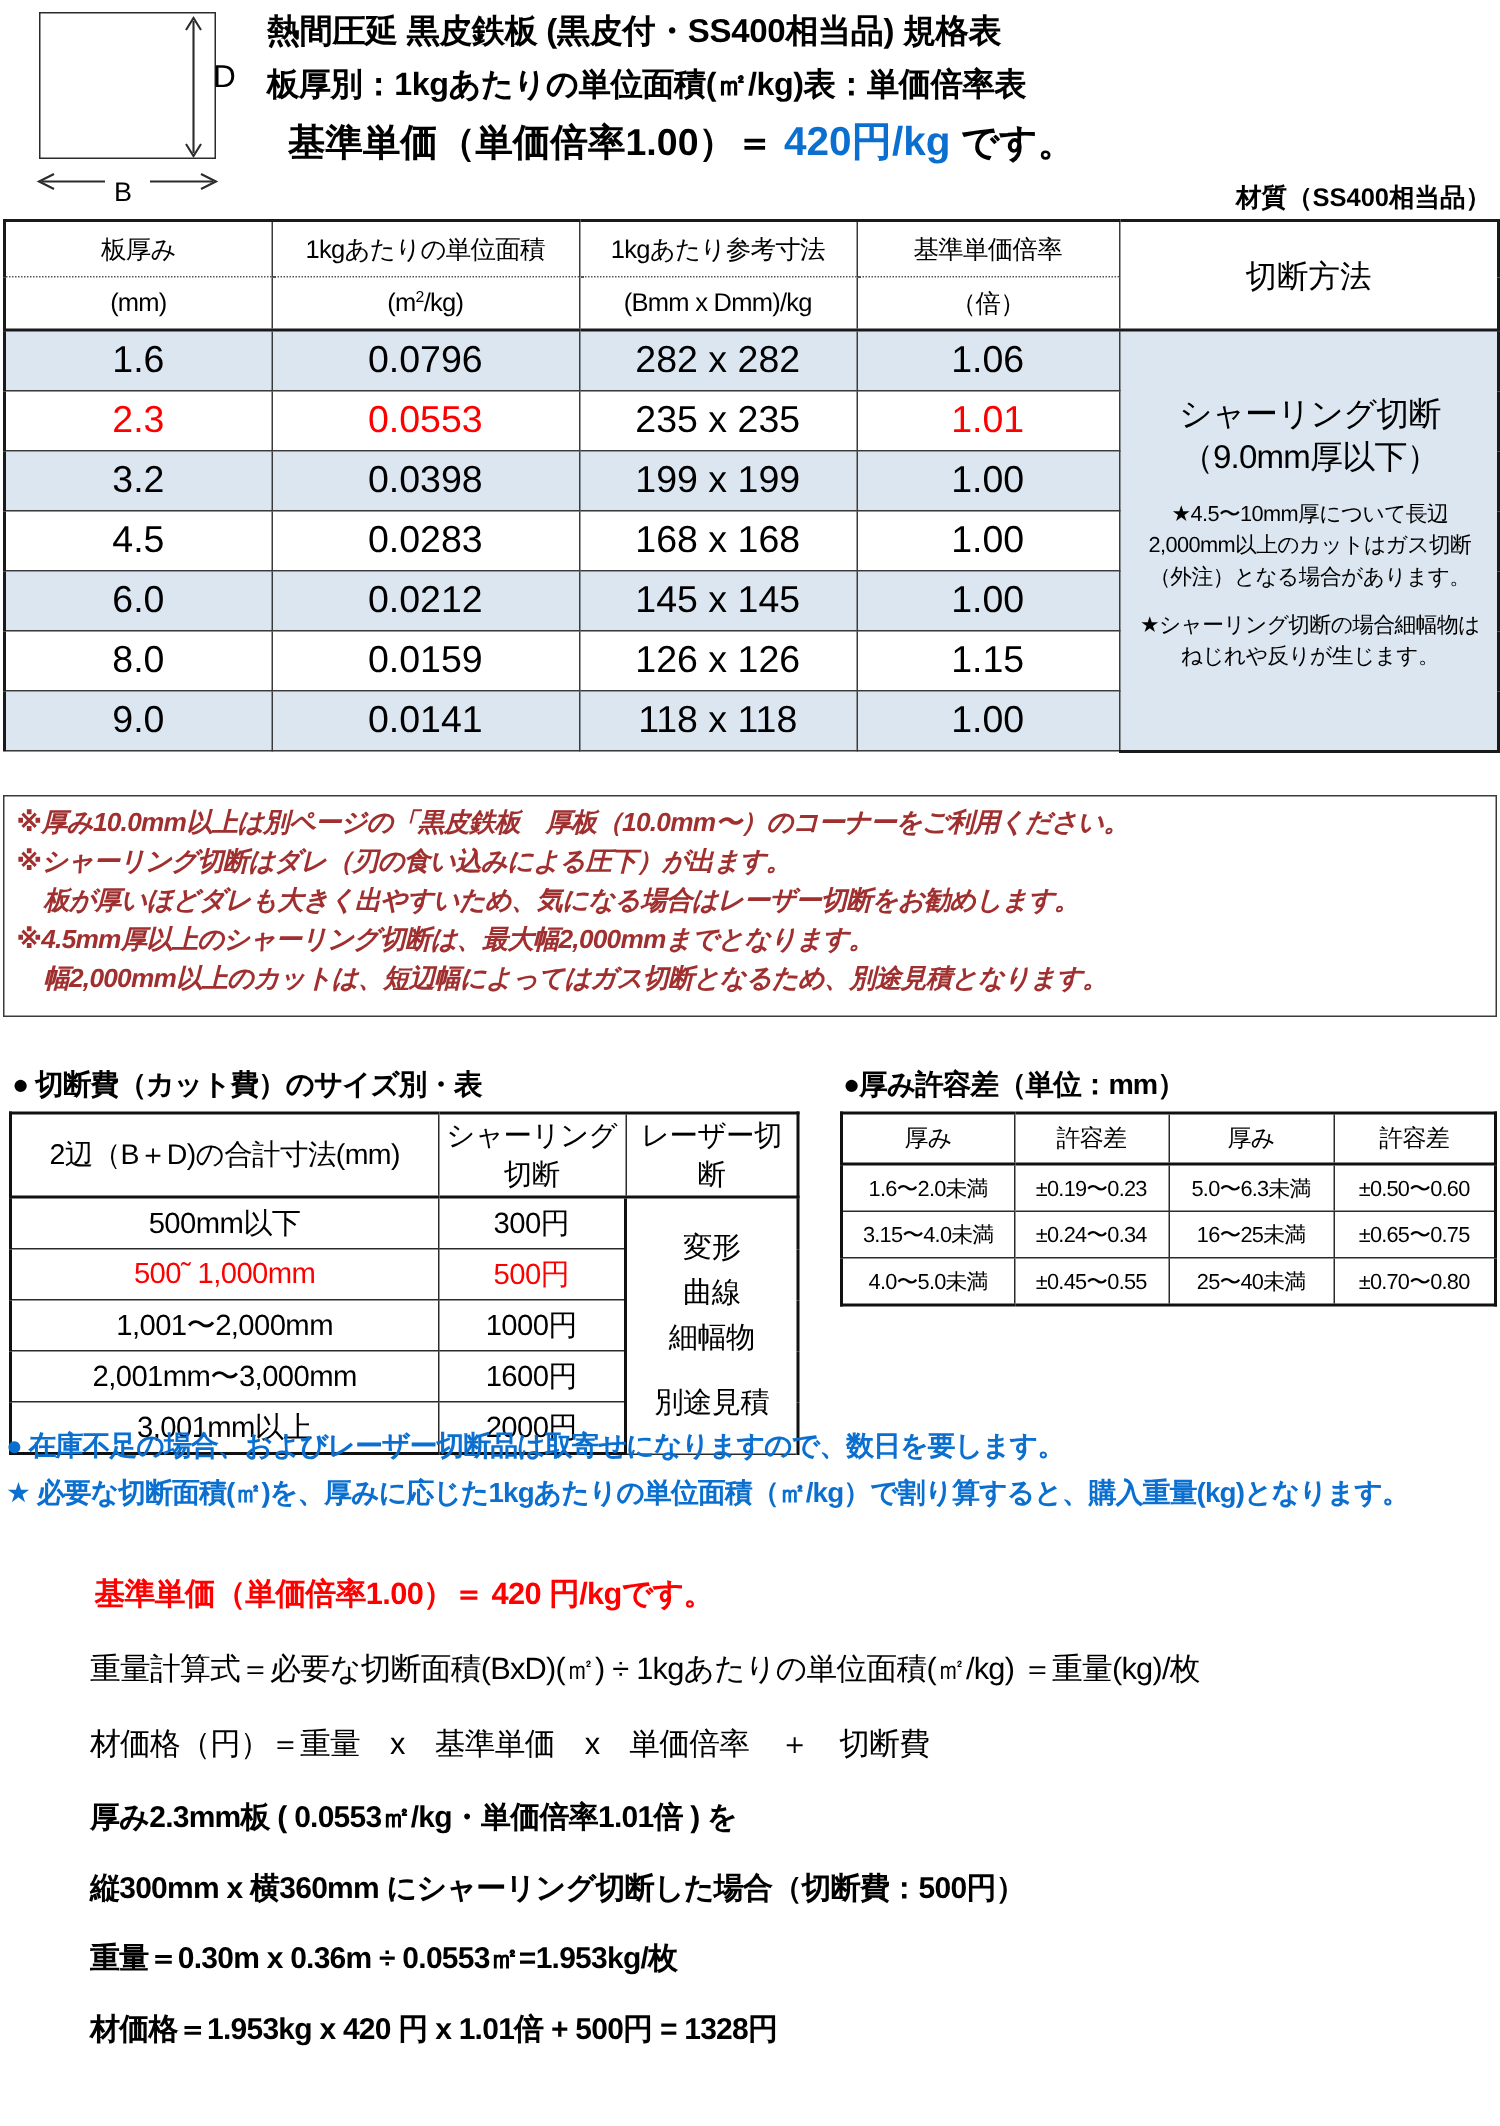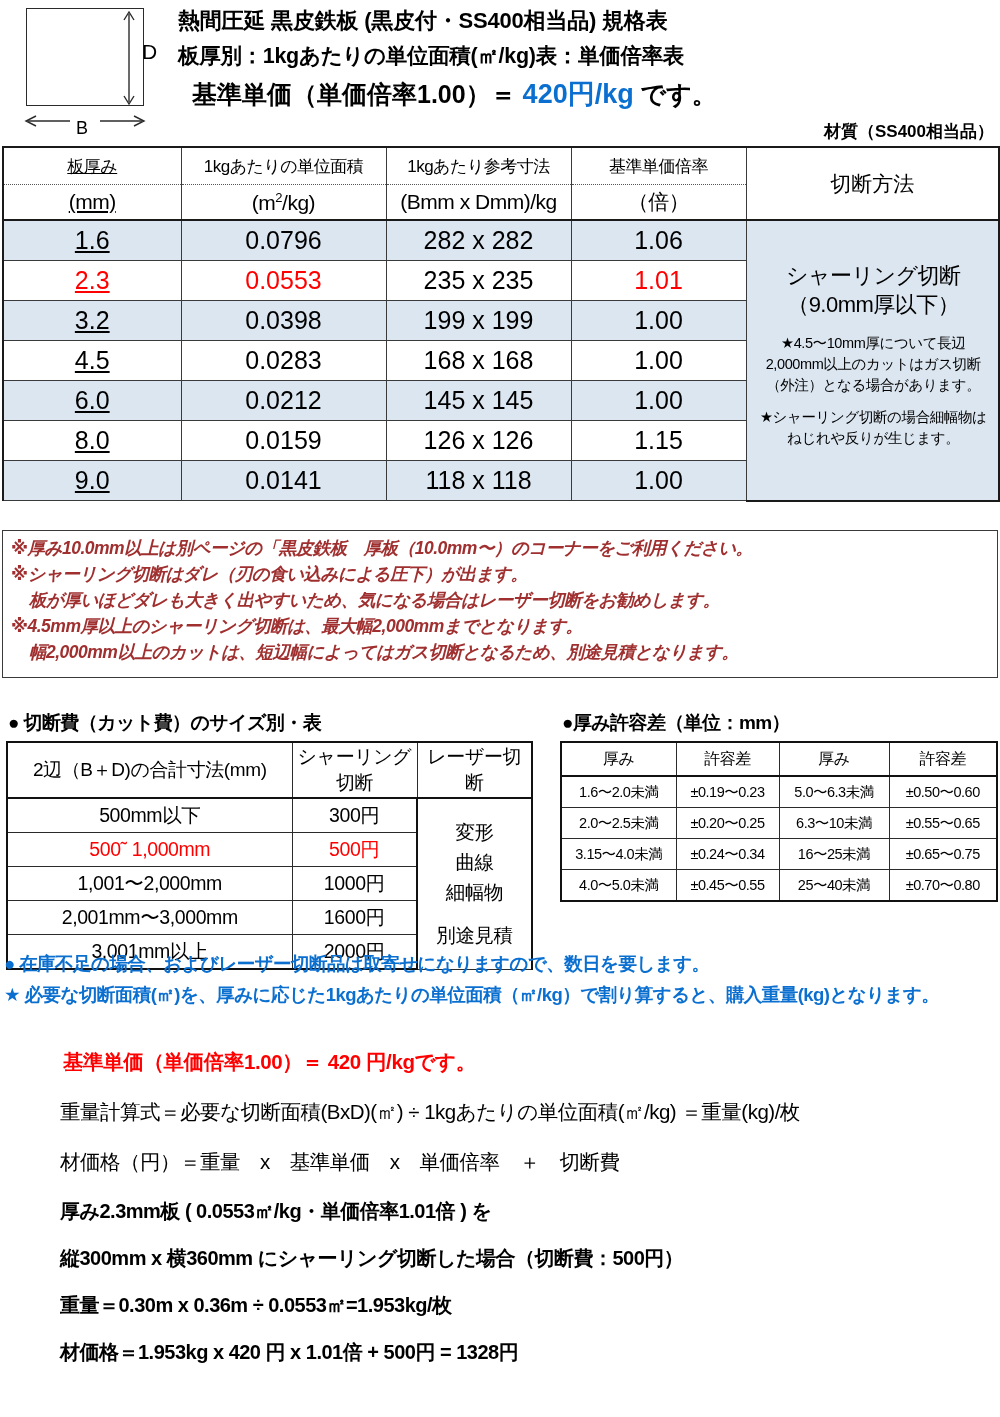--- a/index.html
+++ b/index.html
@@ -103,32 +103,32 @@
     border-collapse: collapse;
     table-layout: fixed;
   }
   .spec-table td, .spec-table th {
     border: 1.2px solid #3a3a3a;
     padding: 0;
     text-align: center;
     vertical-align: middle;
     font-weight: normal;
   }
-  .spec-table .outer-l { border-left: 2.2px solid #1a1a1a; text-decoration: underline; }
+  .spec-table .outer-l { border-left: 2.2px solid #1a1a1a; }
   .spec-table .outer-r { border-right: 2.2px solid #1a1a1a; }
   .hdr-top {
     height: 36px;
     font-size: 17px;
     border-bottom: 1px dotted #555 !important;
     border-top: 2.2px solid #1a1a1a !important;
     letter-spacing: -0.5px;
   }
   .hdr-bot {
     height: 34px;
-    font-size: 21px;
+    font-size: 17px;
     border-top: 1px dotted #555 !important;
     border-bottom: 2.2px solid #1a1a1a !important;
     letter-spacing: -0.5px;
   }
   .hdr-method {
     font-size: 21px;
     font-weight: bold;
     border-top: 2.2px solid #1a1a1a !important;
     border-bottom: 2.2px solid #1a1a1a !important;
   }
@@ -459,26 +459,20 @@
           <td class="dash-r">厚み</td>
           <td class="edgeR">許容差</td>
         </tr>
         <tr>
           <td class="edgeL dash-r">1.6〜2.0未満</td>
           <td class="">±0.19〜0.23</td>
           <td class="dash-r">5.0〜6.3未満</td>
           <td class="edgeR">±0.50〜0.60</td>
         </tr>
         <tr>
-          <td class="edgeL dash-r">2.0〜2.5未満</td>
-          <td class="">±0.20〜0.25</td>
-          <td class="dash-r">6.3〜10未満</td>
-          <td class="edgeR">±0.55〜0.65</td>
-        </tr>
-        <tr>
           <td class="edgeL dash-r">3.15〜4.0未満</td>
           <td class="">±0.24〜0.34</td>
           <td class="dash-r">16〜25未満</td>
           <td class="edgeR">±0.65〜0.75</td>
         </tr>
         <tr>
           <td class="edgeL dash-r">4.0〜5.0未満</td>
           <td class="">±0.45〜0.55</td>
           <td class="dash-r">25〜40未満</td>
           <td class="edgeR">±0.70〜0.80</td>

